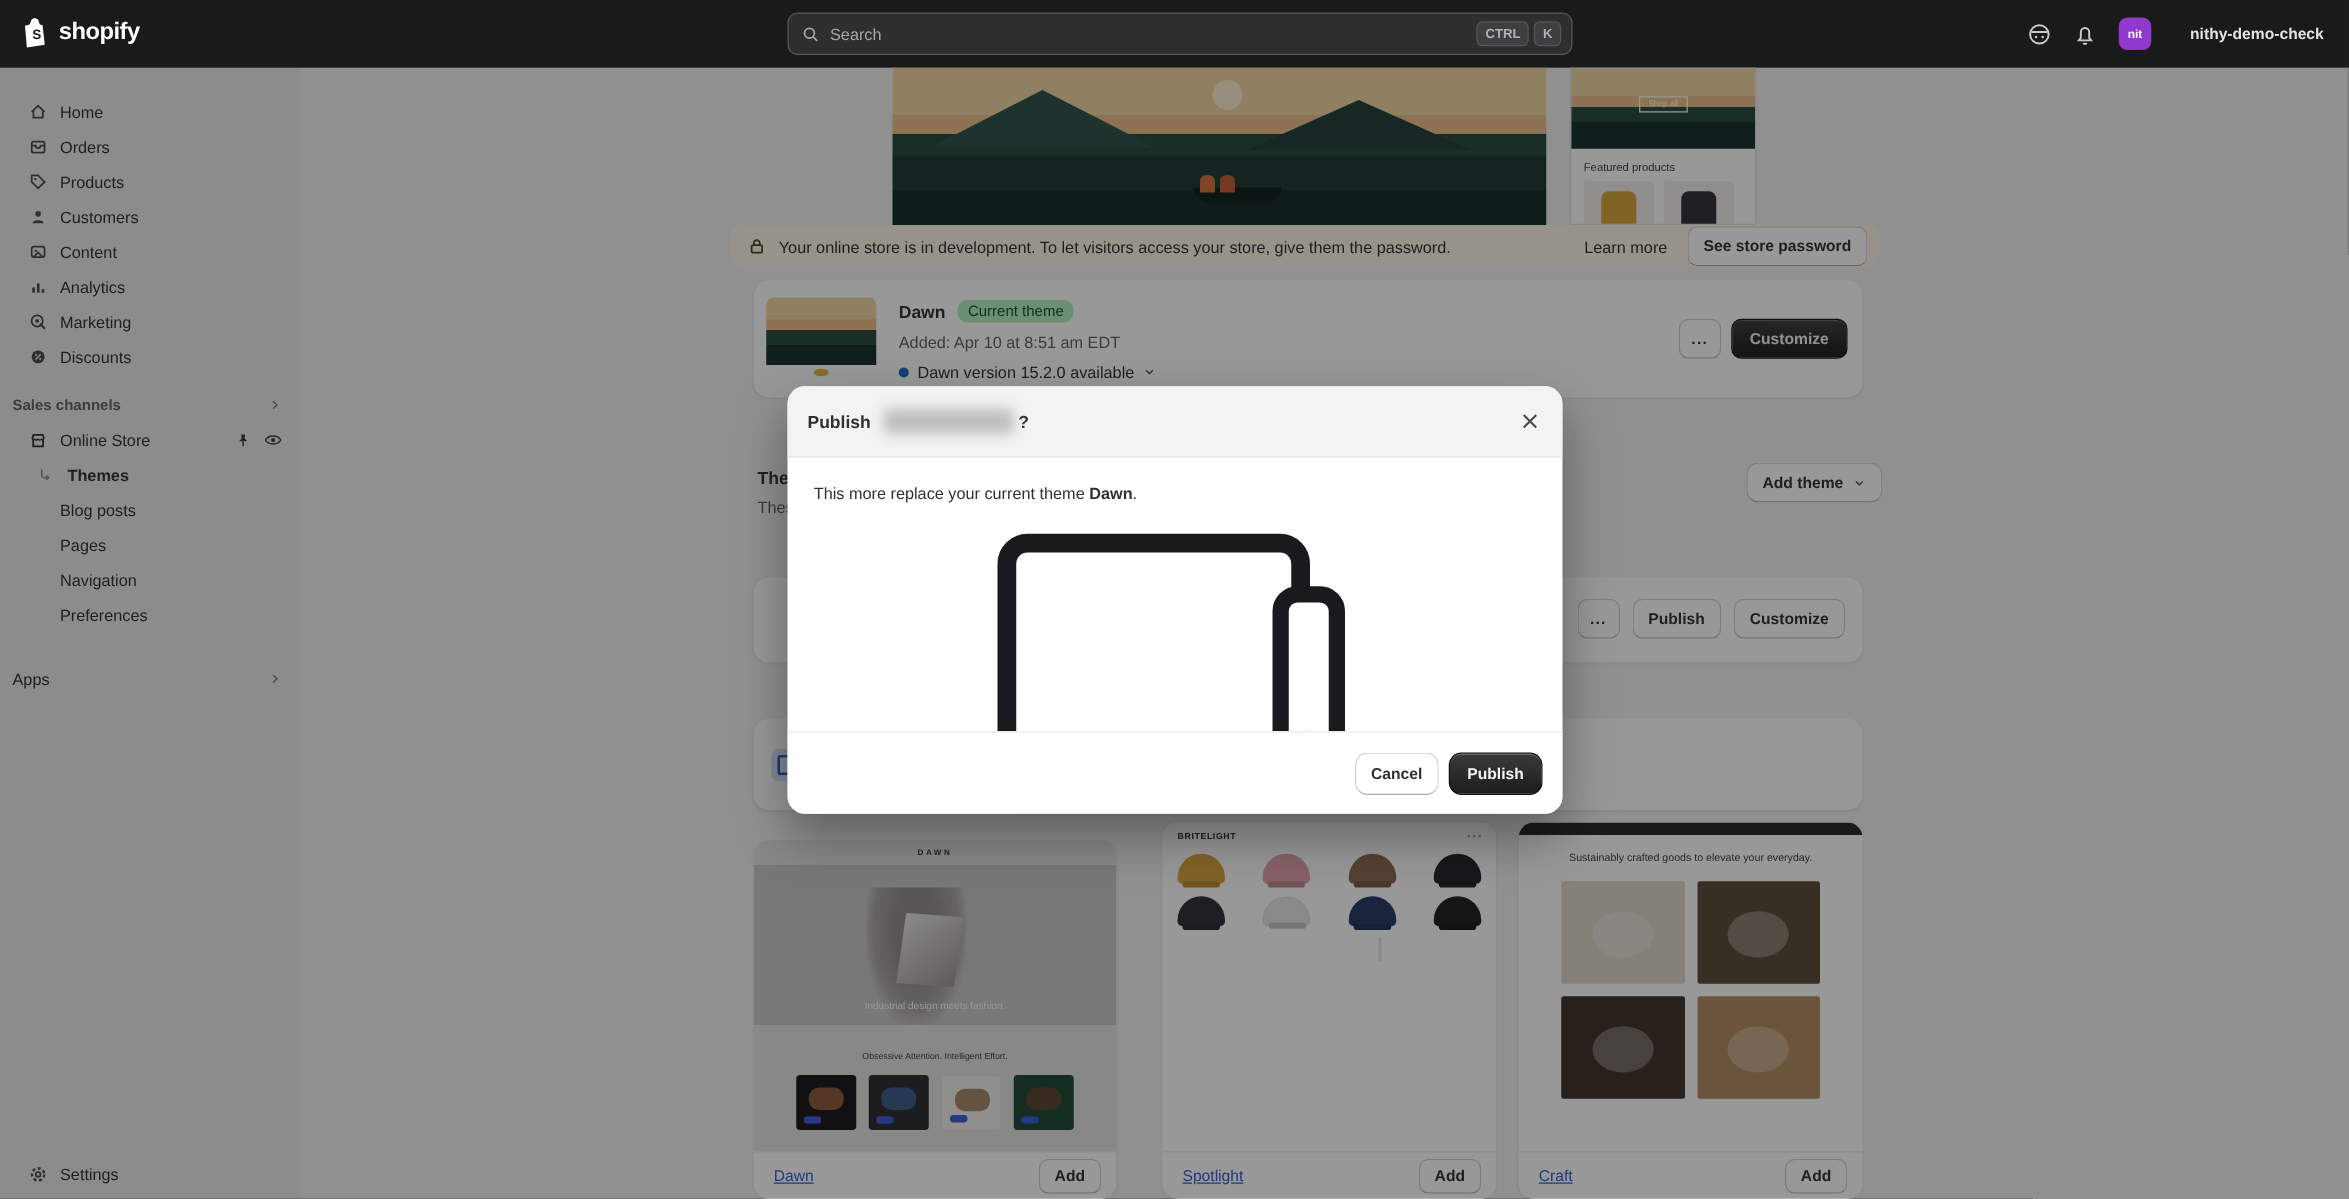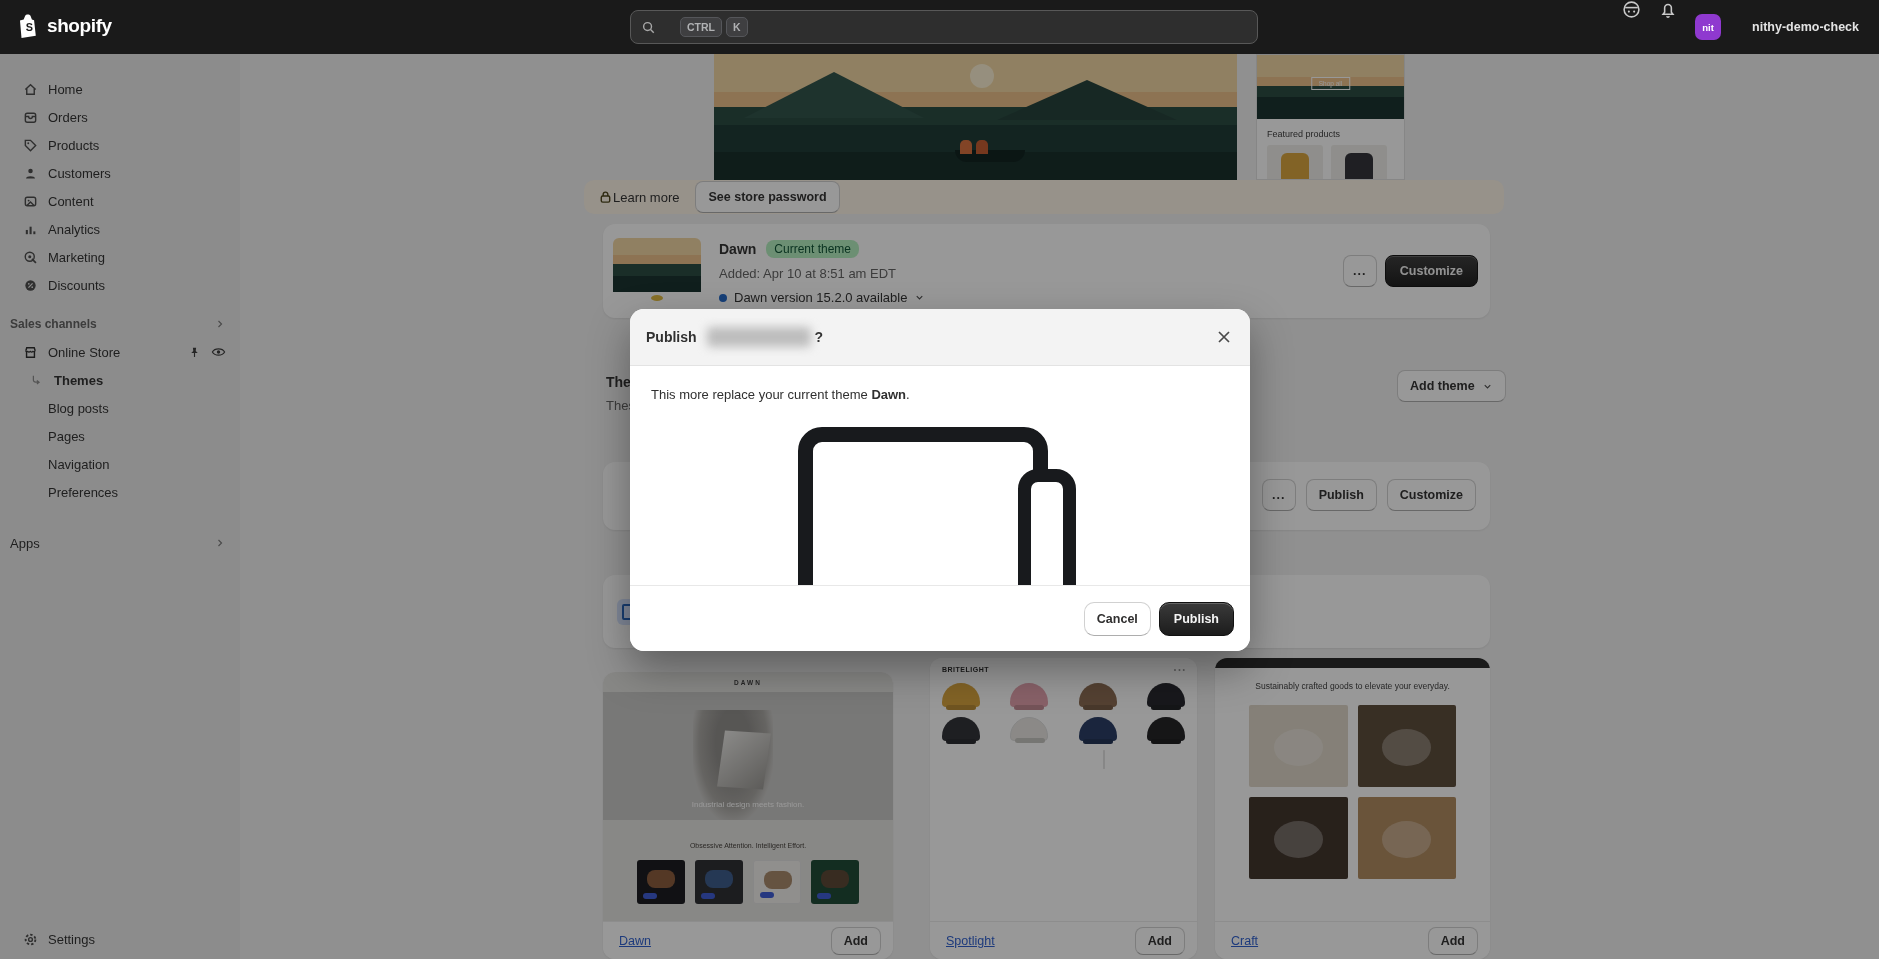--- a/index.html
+++ b/index.html
@@ -13,21 +13,21 @@
   .logo-word { color:#fff; font-size:19px; font-weight:700; letter-spacing:-0.4px; }
   .searchbox { position:absolute; left:630px; top:10px; width:628px; height:34px; background:#2e2e2e;
     border:1px solid #585858; border-radius:8px; display:flex; align-items:center; padding:0 8px 0 10px; }
   .searchbox input { flex:1; background:transparent; border:0; outline:none; color:#e3e3e3;
     font-size:13px; margin-left:8px; font-family:"Liberation Sans",sans-serif; }
   .searchbox input::placeholder { color:#a7a7a7; }
   .keys { display:flex; gap:4px;padding-left:24px; }
   .key { height:20px; min-width:20px; padding:0 6px; border-radius:5px; background:#3f3f41;
     border:1px solid #55565a; color:#b0b1b3; font-size:10.5px; font-weight:700;
     display:flex; align-items:center; justify-content:center; }
-  .top-right { position:absolute; right:20px; top:0; height:54px; display:flex; gap:18px; }
+  .top-right { position:absolute; right:20px; top:0; height:54px; display:flex; align-items:center; gap:18px; }
   .user-chip { display:flex; align-items:center; gap:8px; }
   .avatar { width:26px; height:26px; border-radius:7px; background:#8f39cf; color:#fff;
     font-size:9.5px; font-weight:700; display:flex; align-items:center; justify-content:center; }
   .store-name { color:#e3e3e3; font-size:12.5px; font-weight:600;padding-left:23px; }
 
   
   .sidebar { position:absolute; left:0; top:54px; width:240px; height:905px; background:#ebebeb; }
   .side-nav { padding-top:21px; }
   .srow { position:relative; height:28px; display:flex; align-items:center; padding-left:22px;
     font-size:13px; color:#303030; font-weight:500; }
@@ -94,21 +94,21 @@
     font-family:"Liberation Sans",sans-serif; }
   .btn-primary { display:inline-flex; align-items:center; justify-content:center; height:32px; padding:0 14px;
     background:linear-gradient(#3a3a3a,#1c1c1c); border:1px solid #111; border-radius:8px;
     box-shadow:inset 0 1px 0 rgba(255,255,255,.22); font-size:12.5px; font-weight:600; color:#f5f5f5;
     cursor:pointer; font-family:"Liberation Sans",sans-serif; }
   .icon-btn { width:34px; }
   .dots { letter-spacing:1px; font-weight:700; color:#303030; }
 
   .lib-heading { position:absolute; left:366px; top:320px; font-size:14px; font-weight:700; color:#303030; }
   .lib-desc { position:absolute; left:366px; top:344px; font-size:13px; color:#616161; }
-  .add-theme-btn { position:absolute; left:1157px; top:316px; gap:7px; }
+  .add-theme-btn { position:absolute; left:1157px; top:316px; gap:7px;border-radius:10px; }
   .chev { display:inline-block; }
 
   .cardA { left:363px; top:408px; width:887px; height:68px; }
   .cardA-actions { position:absolute; right:14px; top:17px; display:flex; gap:10px; }
   .cardB { left:363px; top:521px; width:887px; height:73px; }
   .blue-tile { position:absolute; left:14px; top:24px; width:26px; height:26px; border-radius:6px;
     background:#d6e4ff; display:flex; align-items:center; justify-content:center; }
   .blue-tile::after { content:""; width:12px; height:12px; border:2px solid #2463bc; border-radius:2px; }
 
   
@@ -195,20 +195,21 @@
         <path d="M7 6 L8.4 2.6 C9.2 1 12.4 1 13.3 2.6 L14.6 6 L16.6 6.6 L18.2 21 L5 23 L3.6 7 Z" fill="#fff"></path>
         <text x="9" y="17" font-size="10" font-weight="bold" fill="#1a1a1a">S</text>
       </svg>
       <span class="logo-word">shopify</span>
     </div>
     <div class="searchbox">
       <svg width="15" height="15" viewBox="0 0 16 16">
         <circle cx="7" cy="7" r="4.2" fill="none" stroke="#a7a7a7" stroke-width="1.5"></circle>
         <path d="M10.2 10.2 L13.6 13.6" stroke="#a7a7a7" stroke-width="1.5"></path>
       </svg>
+      <input placeholder="Search" style="">
       <div class="keys">
         <span class="key">CTRL</span>
         <span class="key">K</span>
       </div>
     </div>
     <div class="top-right">
       <svg width="19" height="19" viewBox="0 0 18 18">
         <circle cx="9" cy="9" r="7" fill="none" stroke="#c9c9c9" stroke-width="1.5"></circle>
         <path d="M3 7.2 H15" stroke="#c9c9c9" stroke-width="1.5"></path>
         <circle cx="6.5" cy="11" r="1" fill="#c9c9c9"></circle>
@@ -392,20 +393,21 @@
         <div class="hm-prod p1"></div>
         <div class="hm-prod p2"></div>
       </div>
     </div>
 
     <div class="banner">
       <svg width="15" height="16" viewBox="0 0 16 16">
         <rect x="3.5" y="7" width="9" height="6.5" rx="1.5" fill="none" stroke="#4a4217" stroke-width="1.5"></rect>
         <path d="M5.5 7 V5.3 a2.5 2.5 0 0 1 5 0 V7" fill="none" stroke="#4a4217" stroke-width="1.5"></path>
       </svg>
+      <span class="banner-text">Your online store is in development. To let visitors access your store, give them the password.</span>
       <span class="learn-more">Learn more</span>
       <button class="btn-secondary">See store password</button>
     </div>
 
     <div class="card theme-card">
       <div class="thumb"></div>
       <div class="tc-title-row">
         <span class="tc-name">Dawn</span>
         <span class="badge">Current theme</span>
       </div>

